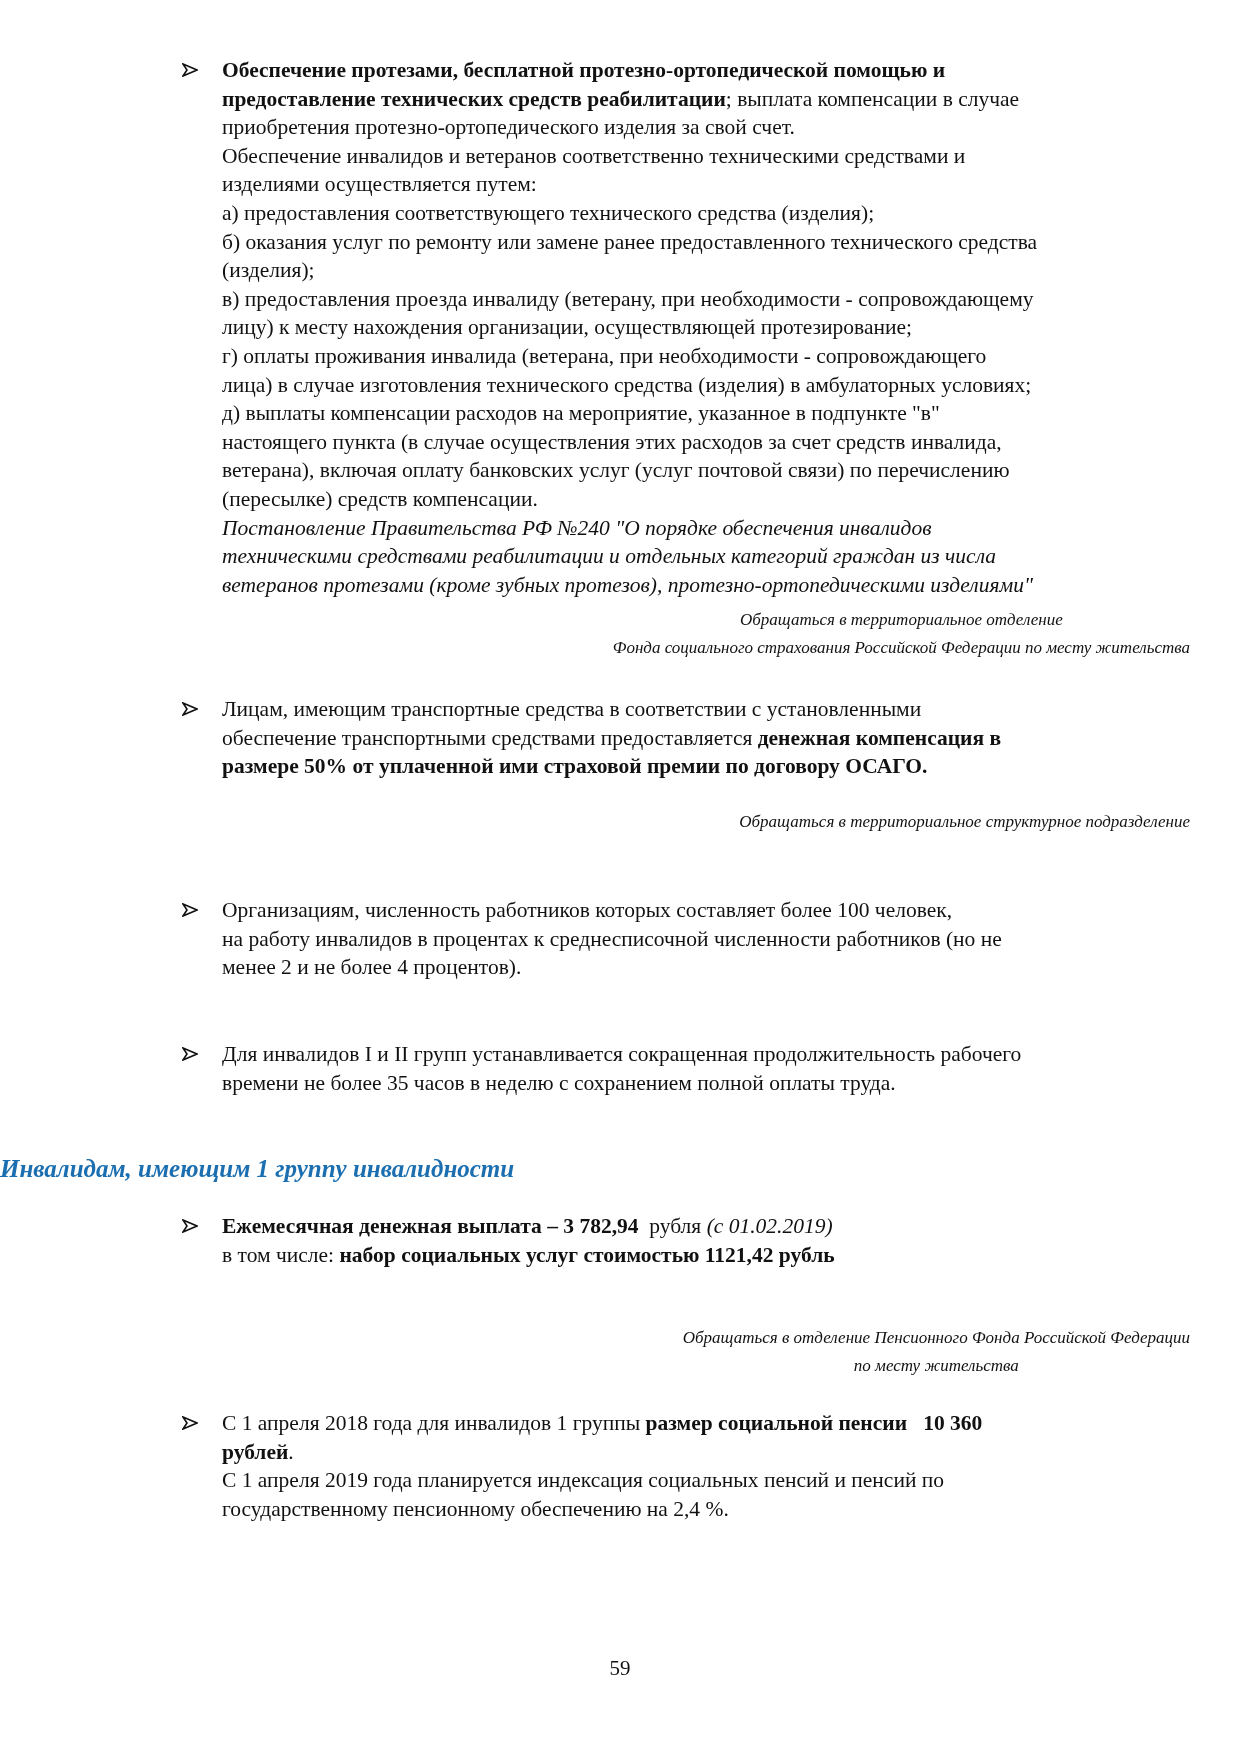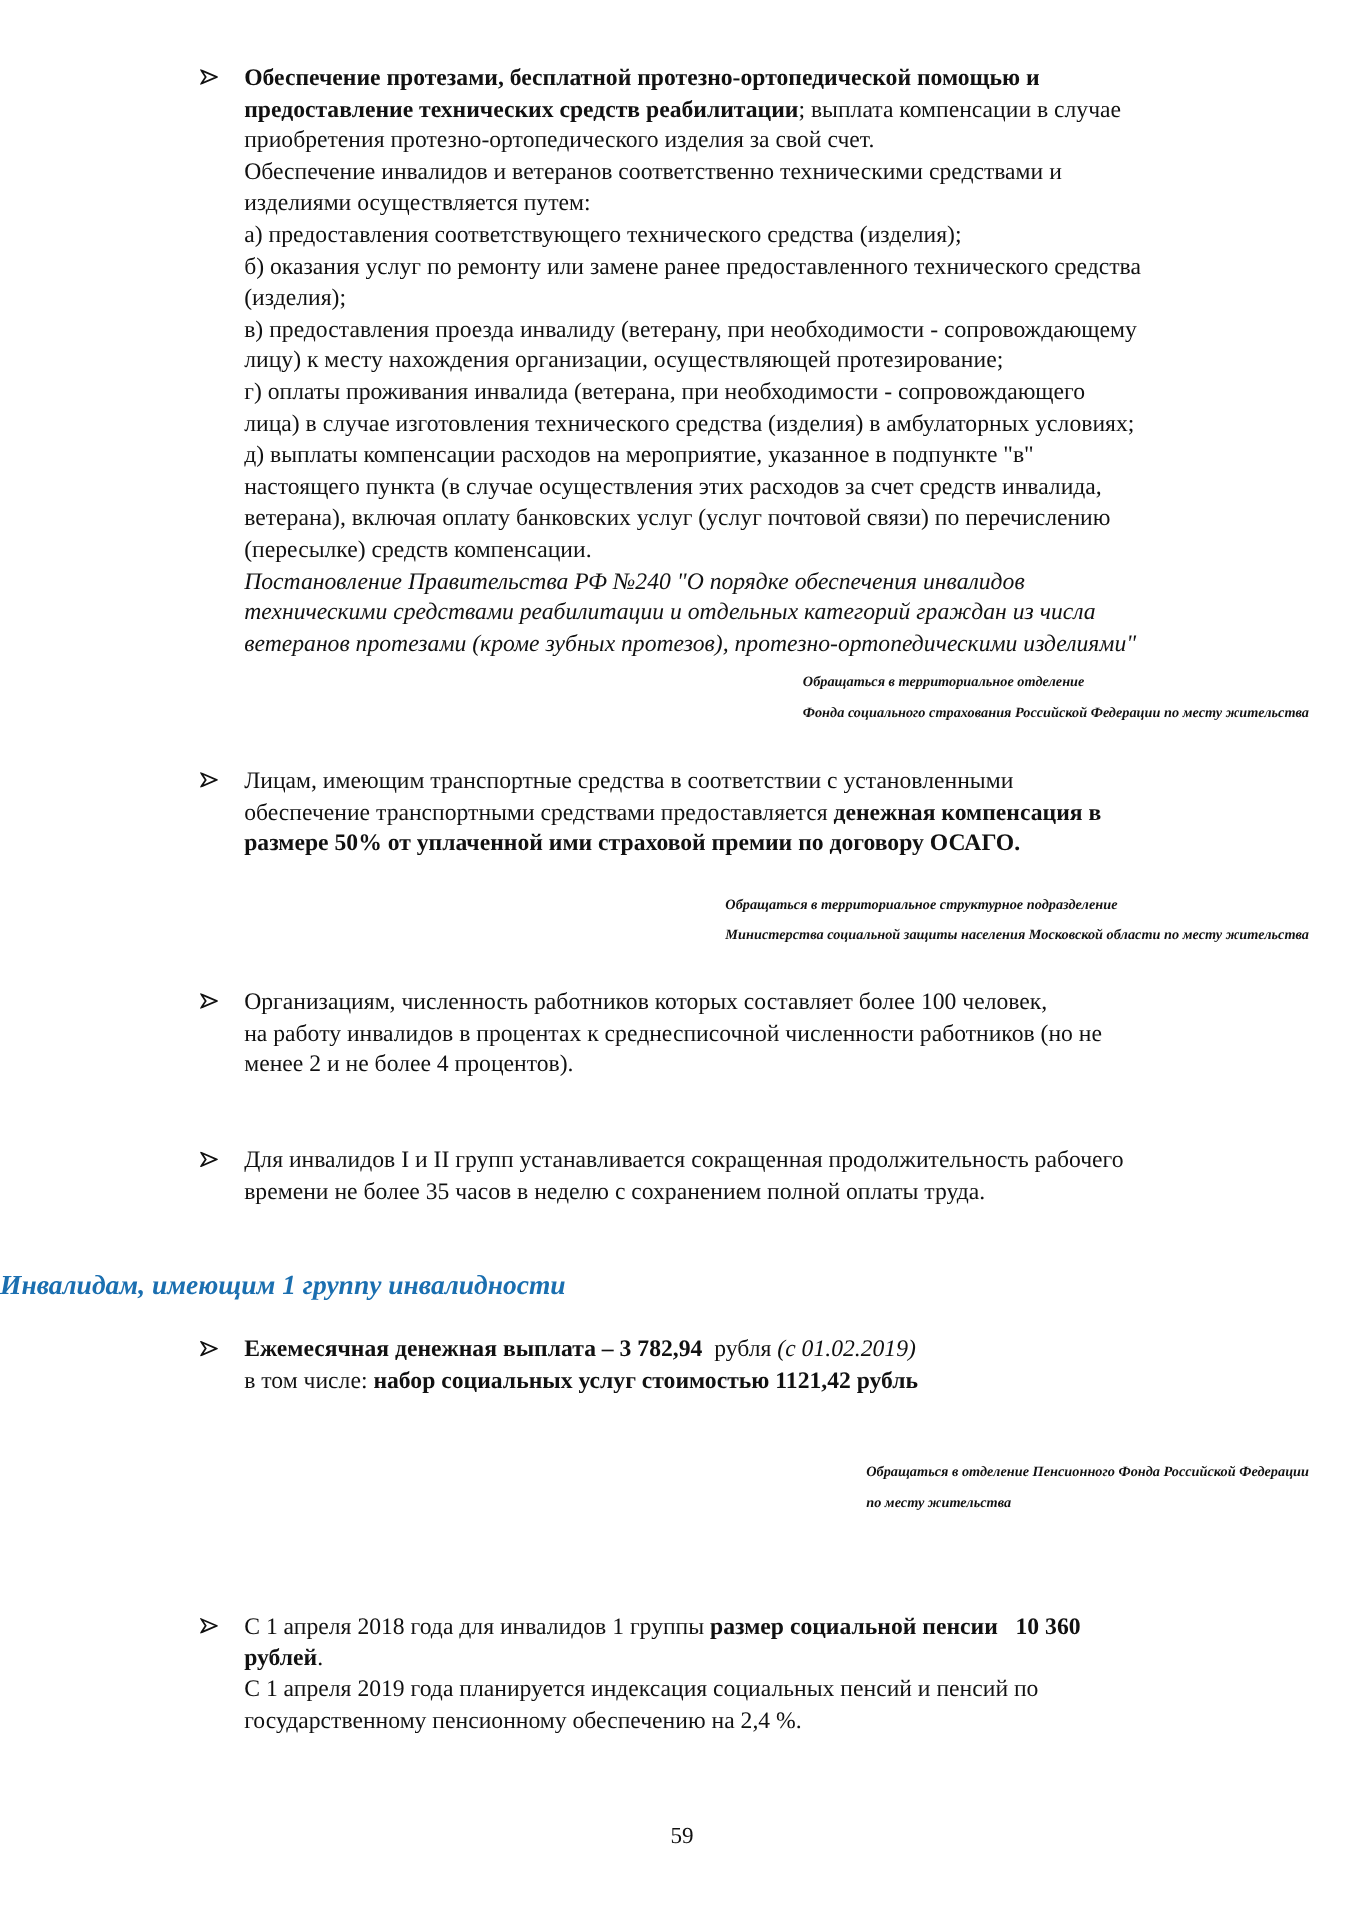--- a/index.html
+++ b/index.html
@@ -6,22 +6,22 @@
   body { width:1240px; height:1754px; position:relative; overflow:hidden;
          font-family:"Liberation Serif", "DejaVu Serif", serif; color:#111; }
   .page { position:absolute; left:0; top:0; width:1240px; height:1280px; }
   .blk { position:absolute; left:190px; width:1000px; font-size:21.5px; line-height:28.6px; }
   .bullet { position:absolute; left:-8px; top:0; width:22px; height:28px; }
   .bullet svg { display:block; margin-top:7px; }
   .txt { margin-left:32px; }
   .txt p { margin:0; }
   b { font-weight:bold; }
   .it { font-style:italic; }
-  .ref { position:absolute; right:50px; text-align:left; font-style:italic;
-         font-size:13px; line-height:28px; font-family:"Liberation Serif", "DejaVu Serif", serif;font-weight:bold; }
+  .ref { position:absolute; right:50px; text-align:center; font-style:italic;
+         font-size:17px; line-height:28px; font-family:"Liberation Serif", "DejaVu Serif", serif; }
   .heading { position:absolute; left:0; width:1240px; text-align:left; top:1155px;
              font-size:25px; font-weight:bold; font-style:italic; color:#1b6fb0; }
   .pagenum { position:absolute; left:0; width:1240px; text-align:center; top:1656px; font-size:21px; }
 </style>
 </head>
 <body>
 
 <div class="page">
 
   <div class="blk" style="top:56px;">
@@ -64,21 +64,20 @@
         </svg>
       </span>
     <div class="txt">
       <p>Лицам, имеющим транспортные средства в соответствии  с установленными</p>
       <p><span>обеспечение транспортными средствами предоставляется </span><b>денежная компенсация в</b></p>
       <p><b>размере 50% от уплаченной ими страховой премии по договору ОСАГО.</b></p>
     </div>
   </div>
   <div class="ref" style="top:808px;">
     <div>Обращаться в территориальное структурное подразделение</div>
-    <div>Министерства социальной защиты населения Московской области по месту жительства</div>
   </div>
 
   <div class="blk" style="top:896px;">
     <span class="bullet">
         <svg width="16" height="14" viewBox="0 0 16 14">
           <path d="M1 1 L15 7 L1 13 L5 7 Z" fill="none" stroke="#111" stroke-width="1.6"></path>
         </svg>
       </span>
     <div class="txt">
       <p>Организациям, численность работников которых составляет более 100 человек,</p>
@@ -110,21 +109,21 @@
     <div class="txt">
       <p><b>Ежемесячная денежная выплата</b><b> – </b><b>3 782,94</b><span style="white-space:pre">  рубля </span><span class="it">(с 01.02.2019)</span></p>
       <p><span>в том числе: </span><b>набор социальных услуг стоимостью 1121,42 рубль</b></p>
     </div>
   </div>
   <div class="ref" style="top:1324px;">
     <div>Обращаться в  отделение Пенсионного Фонда Российской Федерации</div>
     <div>по месту жительства</div>
   </div>
 
-  <div class="blk" style="top:1464px;">
+  <div class="blk" style="top:1409px;">
     <span class="bullet">
         <svg width="16" height="14" viewBox="0 0 16 14">
           <path d="M1 1 L15 7 L1 13 L5 7 Z" fill="none" stroke="#111" stroke-width="1.6"></path>
         </svg>
       </span>
     <div class="txt">
       <p><span>С 1 апреля 2018 года для инвалидов 1 группы </span><b style="white-space:pre">размер социальной пенсии   10 360</b></p>
       <p><b>рублей</b><span>.</span></p>
       <p>С 1 апреля 2019 года  планируется индексация социальных пенсий и пенсий по</p>
       <p>государственному пенсионному обеспечению на 2,4 %.</p>

